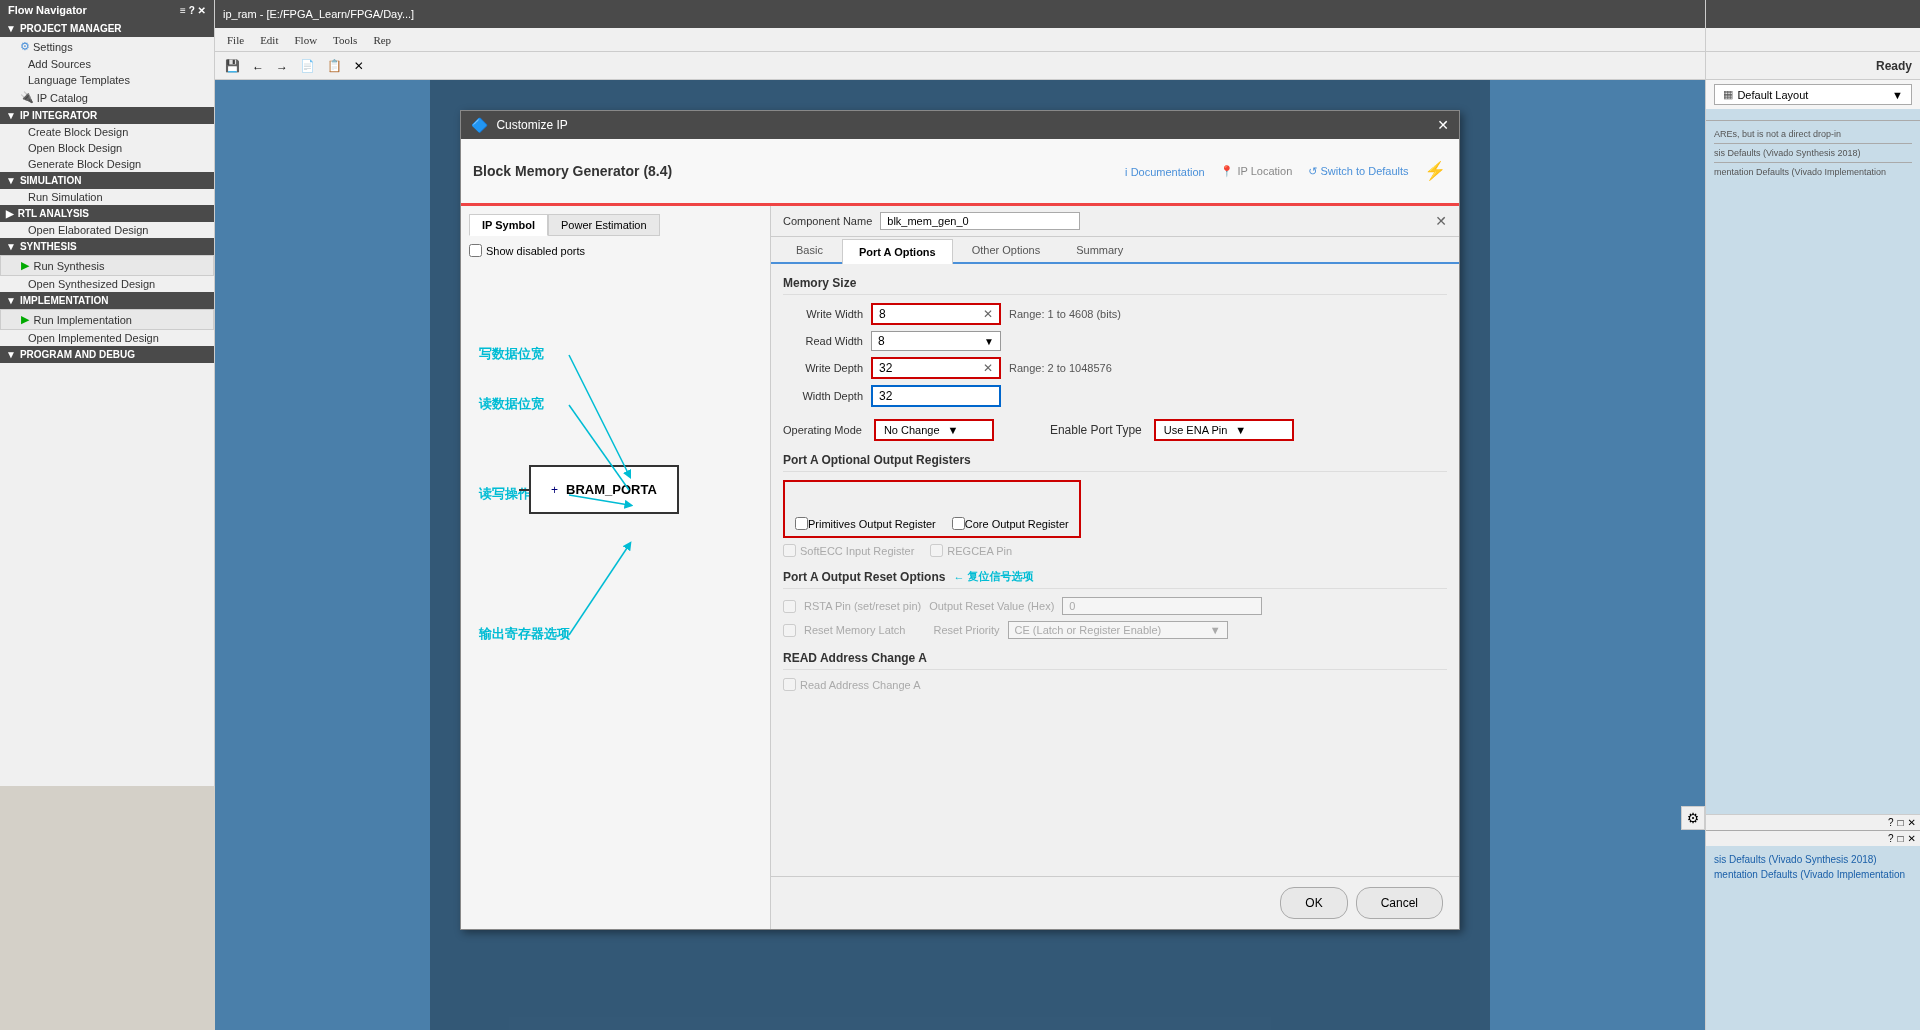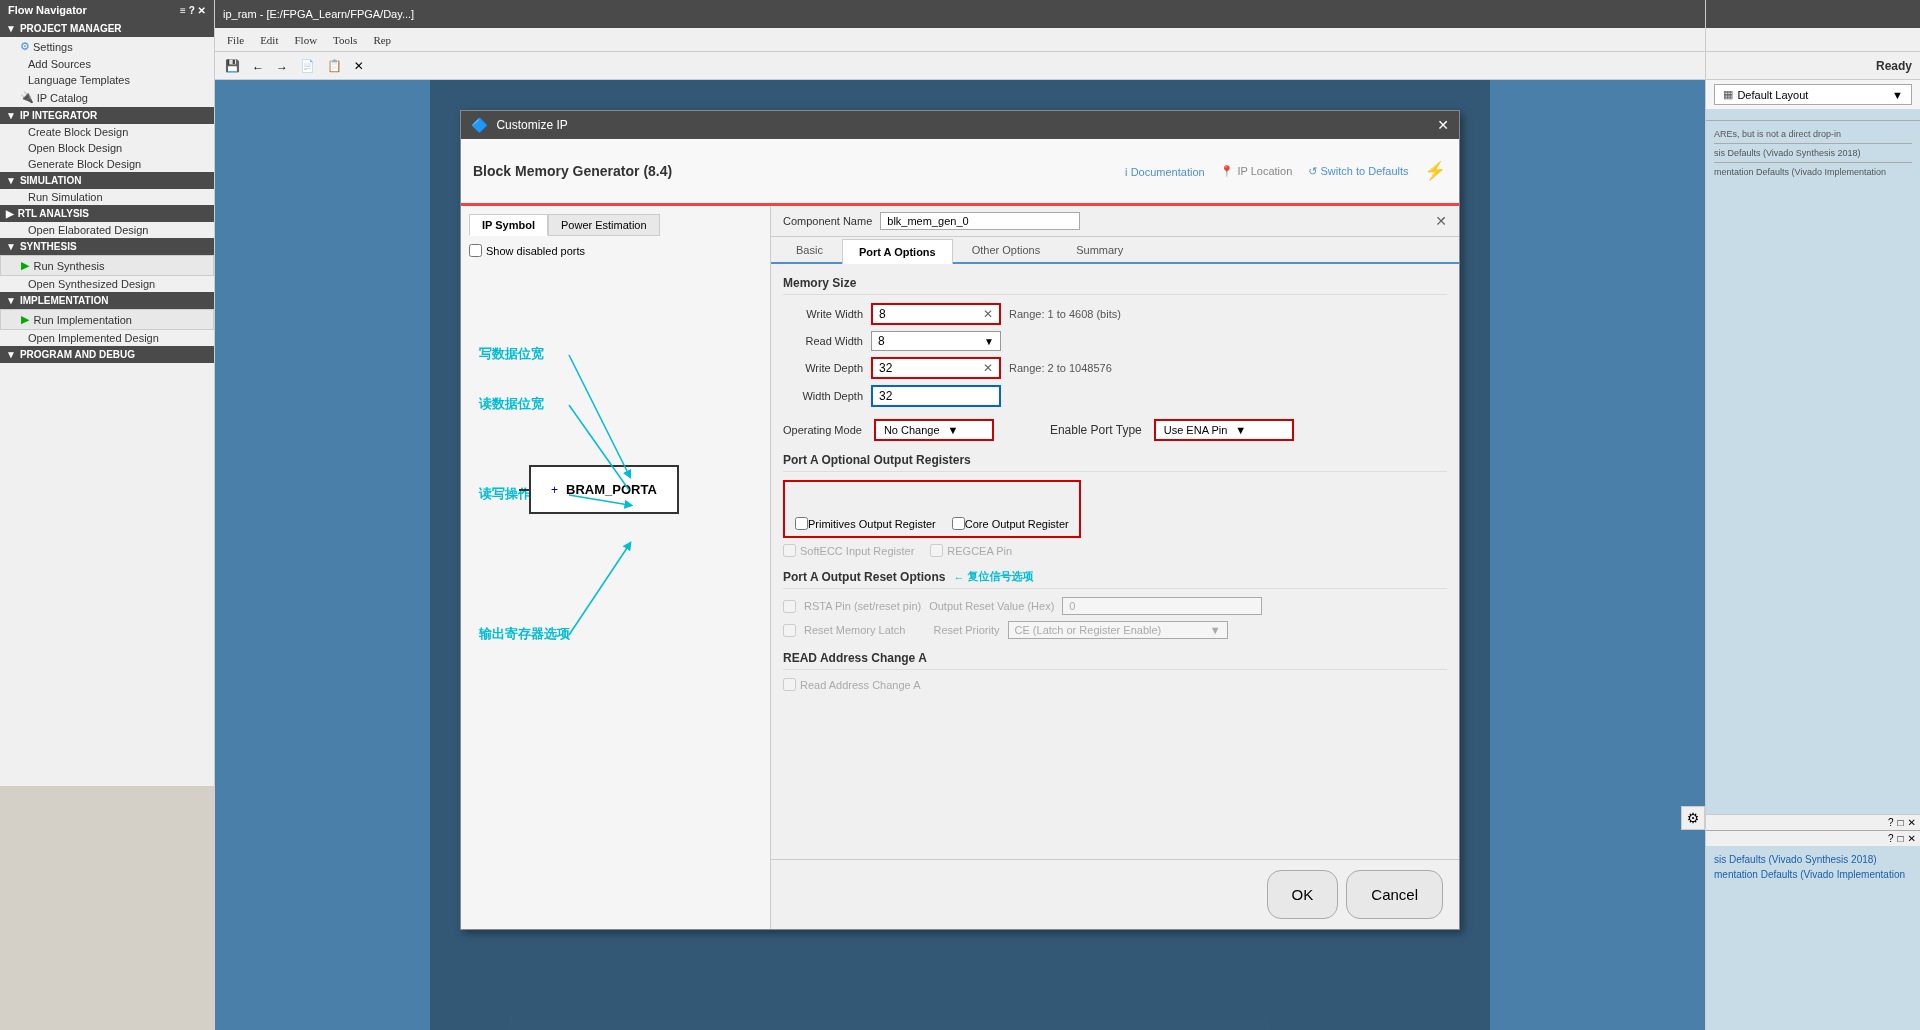--- a/index.html
+++ b/index.html
@@ -70,21 +70,21 @@
 
     .output-reset { margin-top: 12px; }
 
     .reset-priority-row { display: flex; align-items: center; gap: 8px; margin-bottom: 6px; }
 
     .read-addr-section { margin-top: 12px; }
     .read-addr-checkbox { display: flex; align-items: center; gap: 4px; font-size: 11px; color: #aaa; }
 
     
     .dialog-footer { display: flex; justify-content: flex-end; gap: 8px; padding: 10px 16px; border-top: 1px solid #ccc; background: #f0f0f0; }
-    .dialog-btn { padding: 15px 24px; font-size: 15px; cursor: pointer; border: 1px solid #aaa; background: #e8e8e8; border-radius: 14px; }
+    .dialog-btn { padding: 8px 24px; font-size: 12px; cursor: pointer; border: 1px solid #aaa; background: #e8e8e8; border-radius: 14px; }
     .dialog-btn-ok { background: #e8e8e8; }
 
     
     .right-bg { width: 215px; display: flex; flex-direction: column; background: #f5f5f5; border-left: 1px solid #ccc; }
 
     
     .app-wrapper { display: flex; width: 1920px; height: 1030px; position: relative; }
     .left-nav { width: 215px; height: 786px; background: #f0f0f0; border-right: 1px solid #ccc; display: flex; flex-direction: column; }
     .center-area { flex: 1; position: relative; display: flex; flex-direction: column; }
     .center-bg { flex: 1; background: #4a7faa; position: relative; }

